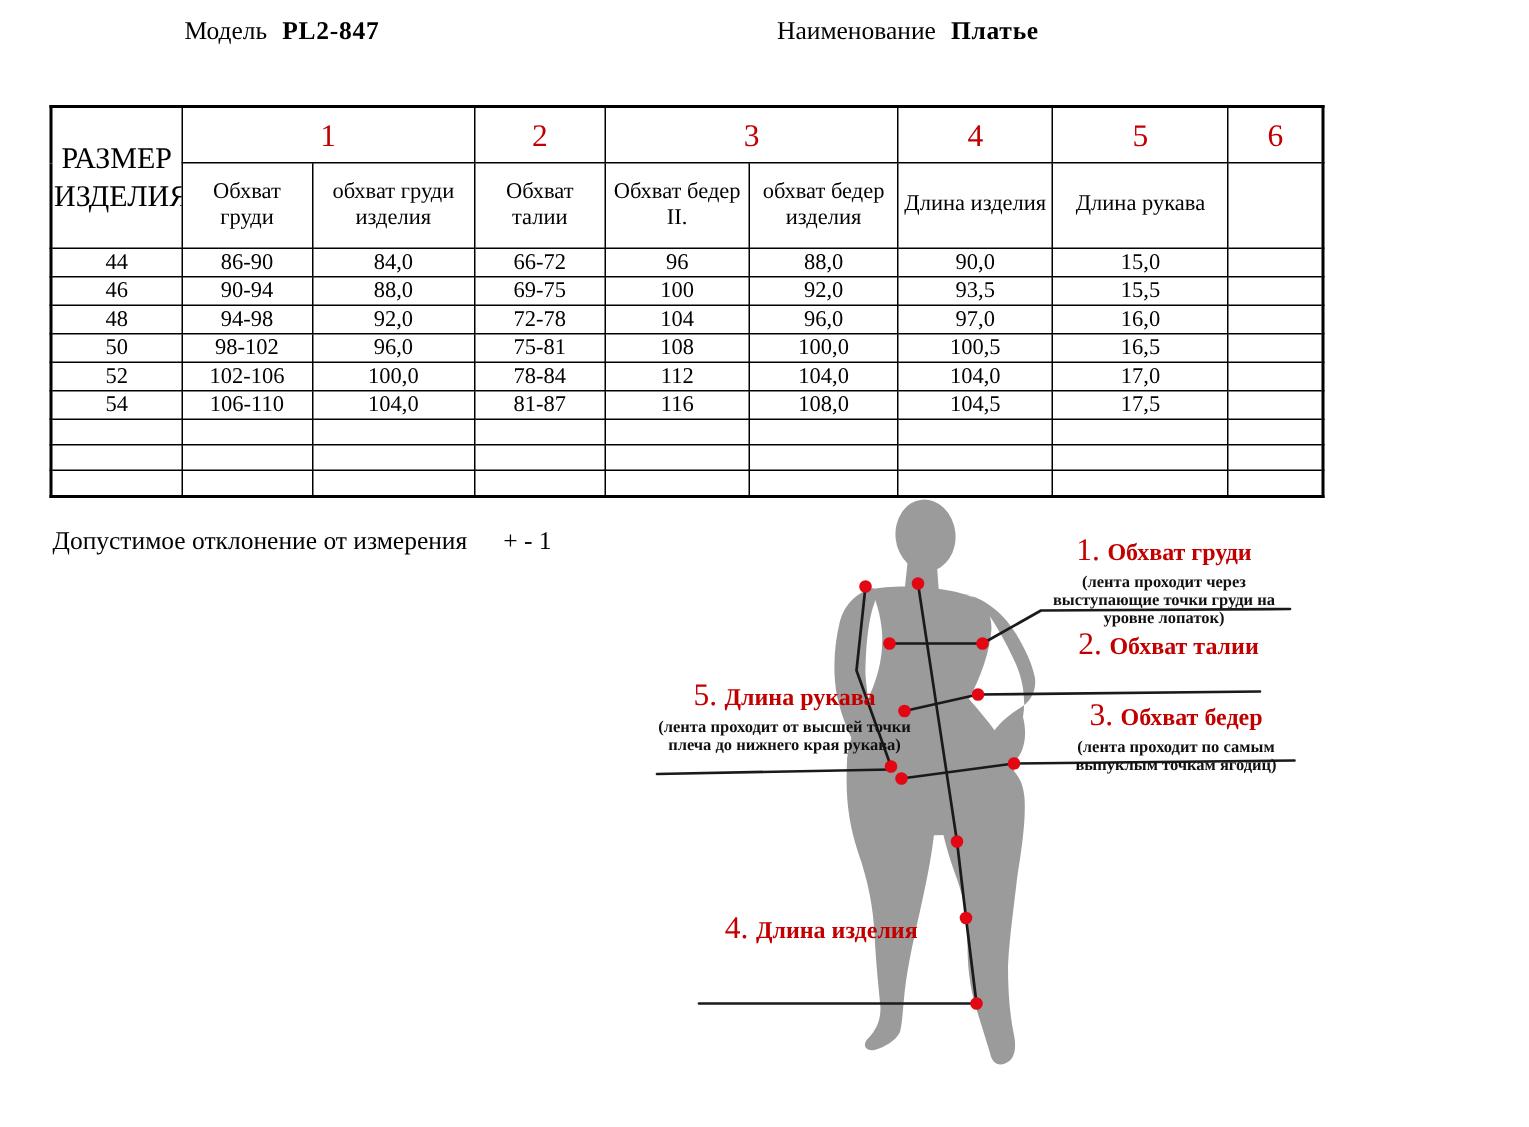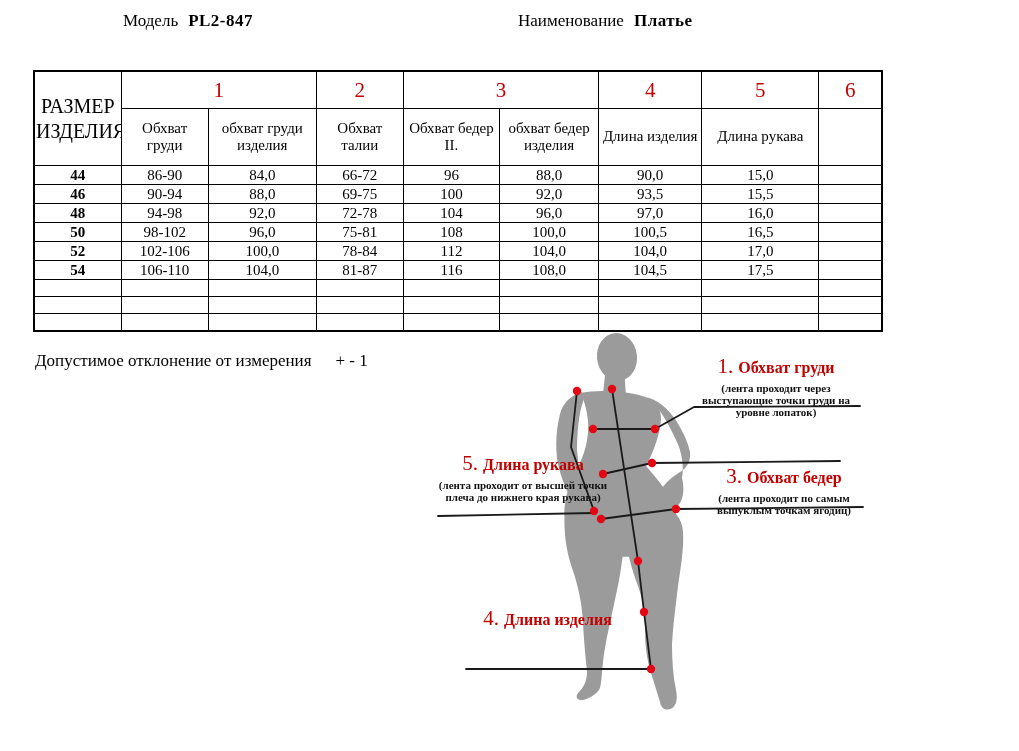--- a/index.html
+++ b/index.html
@@ -27,21 +27,21 @@
   }
   .size-table th,.size-table td{
     border:1px solid #000;text-align:center;vertical-align:middle;
     padding:0 1px;overflow:hidden;font-weight:normal;
   }
   .size-table tr.group-row th{height:36px;}
   .group-num{color:var(--accent-red);font-weight:bold;font-size:21px;}
   .corner-cell{font-size:20px;line-height:1.25;}
   .size-table tr.sub-row th{height:56px;font-size:15px;line-height:1.15;}
   .size-table tbody td{height:18px;font-size:15px;}
-  .size-table tbody td.size-col{font-weight:bold;}
+  .size-table tbody td.size-col{font-weight:normal;}
   .size-table tbody tr.empty-row td{height:16px;}
   
   .tolerance{position:absolute;left:35px;top:351px;font-size:17px;}
   .tolerance .tol-value{margin-left:24px;}
   
   svg.diagram{position:absolute;left:0;top:0;width:1019px;height:751px;}
   .sil{fill:var(--silhouette-gray);}
   .mline{stroke:var(--line-black);stroke-width:1.8;fill:none;stroke-linejoin:round;stroke-linecap:round;}
   .dot{fill:var(--dot-red);}
   
@@ -254,20 +254,23 @@
 </svg>
 
 <div class="ann" id="annotation-chest">
   <div class="ann-title">
     <span class="ann-num">1.</span><span class="ann-label">Обхват груди</span>
   </div>
   <div class="ann-desc">(лента проходит через выступающие точки груди на уровне лопаток)</div>
 </div>
 
 <div class="ann" id="annotation-waist">
+  <div class="ann-title">
+    <span class="ann-num">2.</span><span class="ann-label">Обхват талии</span>
+  </div>
 </div>
 
 <div class="ann" id="annotation-hips">
   <div class="ann-title">
     <span class="ann-num">3.</span><span class="ann-label">Обхват бедер</span>
   </div>
   <div class="ann-desc">(лента проходит по самым выпуклым точкам ягодиц)</div>
 </div>
 
 <div class="ann ann-right" id="annotation-sleeve">

